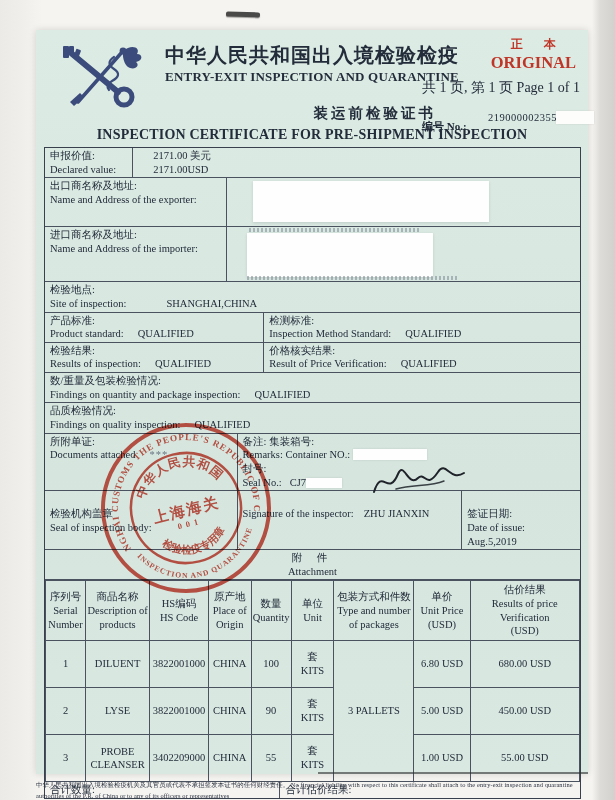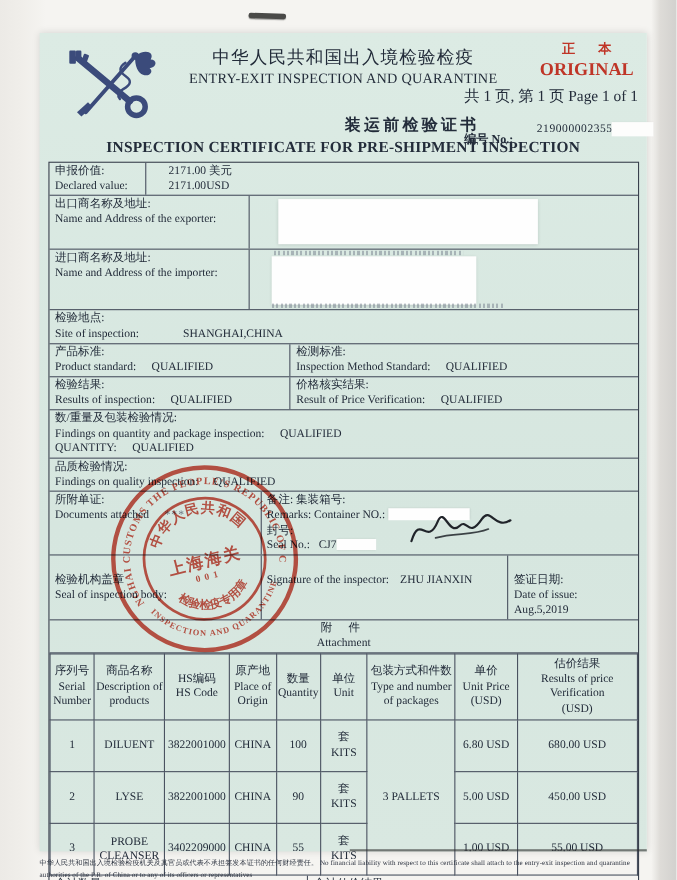--- a/index.html
+++ b/index.html
@@ -9,22 +9,22 @@
     background:linear-gradient(90deg,#eceae6 0,#f0eeea 20px,#f5f4f1 42px,#f5f4f1 592px,#dedcd8 600px,#d2d1ce 615px);
   }
   .staple{position:absolute;left:226px;top:12px;width:34px;height:5px;background:#4a4a48;border-radius:2px;transform:rotate(1.5deg);box-shadow:0 1px 1px rgba(0,0,0,.35)}
   .sheet{position:absolute;left:36px;top:30px;width:552px;height:744px;
     background:linear-gradient(180deg,#dcebe4,#d6e6df 60%,#d9e8e1);box-shadow:0 0 7px rgba(0,0,0,.14)}
   .cutline{position:absolute;left:318px;top:772px;width:270px;height:2px;background:#2f2f2f;opacity:.6}
 
   
   .emblem{position:absolute;left:20px;top:10px}
   .h-center{position:absolute;left:106px;top:12px;width:340px;text-align:center}
-  .t-zh{font-size:16px;font-weight:normal;letter-spacing:1px}
-  .t-en{font-size:13px;font-weight:normal;line-height:1.2;letter-spacing:.2px}
+  .t-zh{font-size:20px;font-weight:bold;letter-spacing:1px}
+  .t-en{font-size:13px;font-weight:bold;line-height:1.2;letter-spacing:.2px}
   .orig{position:absolute;right:12px;top:6px;text-align:center;color:#bf3527}
   .orig-zh{font-size:12px;font-weight:bold;letter-spacing:9px;padding-left:9px}
   .orig-en{font-size:16.5px;font-weight:bold}
   .pageinfo{position:absolute;right:8px;top:49px;font-size:14px}
   .ct-zh{position:absolute;left:150px;top:74px;width:250px;text-align:right;font-size:14.5px;font-weight:bold;letter-spacing:3px}
   .no-label{position:absolute;left:386px;top:89px;font-size:11px;font-weight:bold}
   .no-value{position:absolute;left:452px;top:82px;font-size:10.5px;letter-spacing:.5px}
   .no-redact{position:absolute;left:520px;top:81px;width:38px;height:13px;background:#fdfdfc;box-shadow:0 0 2px rgba(0,0,0,.1)}
   .ct-en{position:absolute;left:0;top:97px;width:100%;text-align:center;font-size:14px;font-weight:bold;letter-spacing:.2px}
 
@@ -157,21 +157,20 @@
       <div class="c" style="flex:1">
         <span class="ln">价格核实结果:</span>
         <span class="ln"><span>Result of Price Verification:</span><span class="val">QUALIFIED</span></span>
       </div>
     </div>
 
     <div class="r">
       <div class="c" style="flex:1">
         <span class="ln">数/重量及包装检验情况:</span>
         <span class="ln"><span>Findings on quantity and package inspection:</span><span class="val">QUALIFIED</span></span>
-        <span class="ln"><span>QUANTITY:</span><span class="val">QUALIFIED</span></span>
       </div>
     </div>
 
     <div class="r">
       <div class="c" style="flex:1">
         <span class="ln">品质检验情况:</span>
         <span class="ln"><span>Findings on quality inspection:</span><span class="val">QUALIFIED</span></span>
       </div>
     </div>
 

